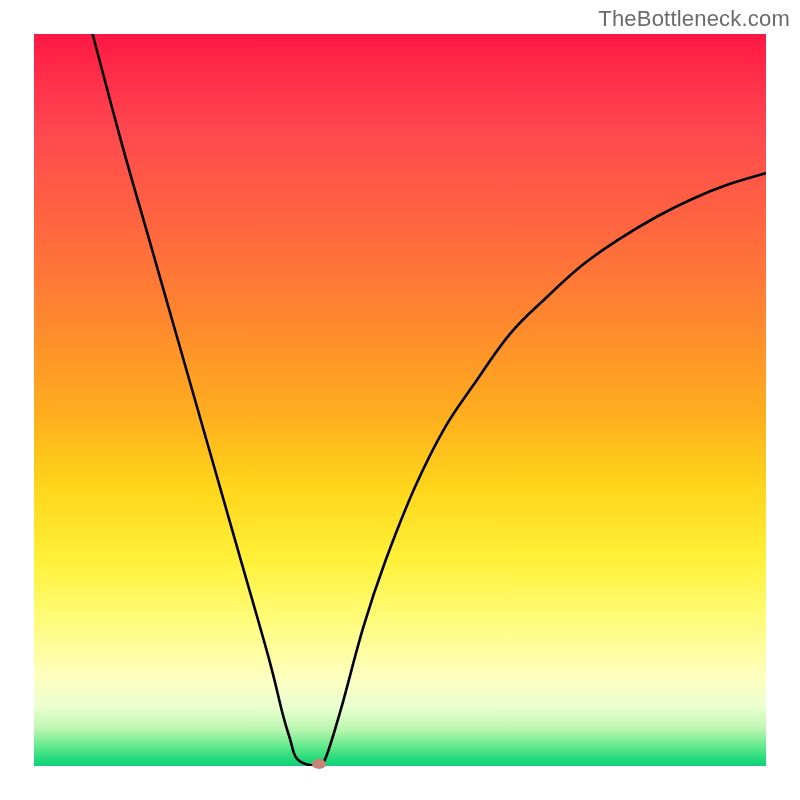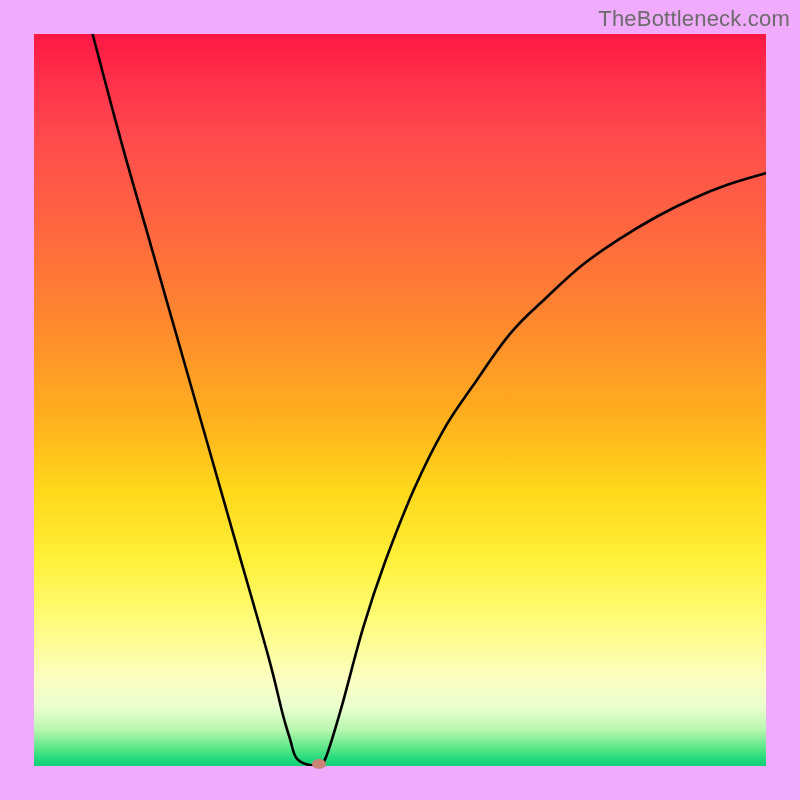--- a/index.html
+++ b/index.html
@@ -8,21 +8,21 @@
     width: 800px;
     height: 800px;
     overflow: hidden;
     font-family: Arial, Helvetica, sans-serif;
     background: #000;
   }
   .frame {
     position: relative;
     width: 800px;
     height: 800px;
-    background: #f0abfc;
+    background: #ffffff;
   }
   .plot-area {
     position: absolute;
     left: 34px;
     top: 34px;
     width: 732px;
     height: 732px;
     
     background: linear-gradient(
       to bottom,

